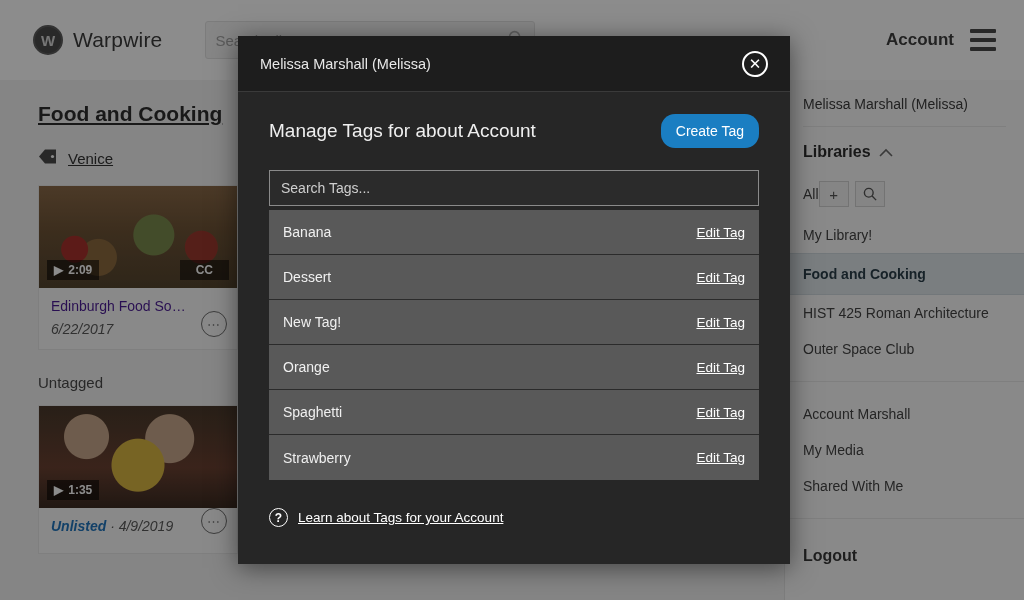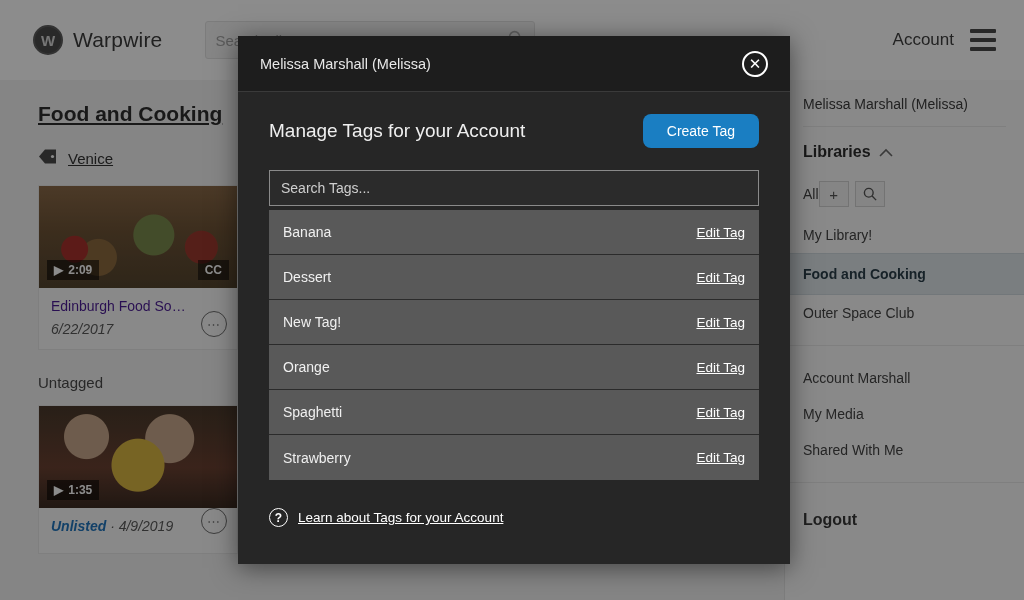--- a/index.html
+++ b/index.html
@@ -39,21 +39,21 @@
     font-size: 15px; color: #9a9a9a; width: 100%;
     font-family: "Liberation Sans", sans-serif;
   }
   .search-wrap input::placeholder { color: #a6a6a6; }
   .search-mag { position: absolute; right: 10px; }
 
   .topbar-right {
     margin-left: auto; margin-right: 28px;
     display: flex; align-items: center; gap: 16px;
   }
-  .account-label { font-size: 17px; color: #3f3f3f; }
+  .account-label { font-size: 17px; color: #3f3f3f; font-weight: bold; }
   .hamburger { width: 26px; display: flex; flex-direction: column; gap: 5px; }
   .hamburger span { display: block; height: 4px; background: #4a4a4a; border-radius: 1px; }
 
   
   .content {
     position: absolute; top: 80px; left: 0; width: 784px; bottom: 0;
     padding: 22px 0 0 38px;
   }
   .page-title {
     font-size: 21px; font-weight: bold; color: #2f2f2f;
@@ -82,21 +82,21 @@
   }
   .dur {
     position: absolute; left: 8px; bottom: 8px;
     background: rgba(0,0,0,.55); color: #fff;
     font-size: 12px; font-weight: bold; padding: 3px 7px;
     display: flex; align-items: center; gap: 5px;
   }
   .cc {
     position: absolute; right: 8px; bottom: 8px;
     background: rgba(0,0,0,.5); color: #fff;
-    font-size: 12px; font-weight: bold; padding: 3px 7px;
+    font-size: 12px; font-weight: bold; padding: 3px 16px;
   }
   .card-body { padding: 10px 12px 12px; position: relative; }
   .card-title { font-size: 14px; color: #4c1d95; margin-bottom: 7px; padding-right: 36px;
     white-space: nowrap; overflow: hidden; text-overflow: ellipsis; }
   .card-meta { font-size: 14px; color: #5a5a5a; font-style: italic; }
   .card-meta .unlisted { color: #2276bd; font-weight: bold; }
   .dots {
     position: absolute; right: 10px; bottom: 12px;
     width: 26px; height: 26px; border-radius: 50%; border: 1.5px solid #6f6f6f;
     display: flex; align-items: center; justify-content: center;
@@ -152,22 +152,22 @@
     display: flex; align-items: center; justify-content: center;
     color: #fff; font-size: 15px; line-height: 1; cursor: pointer;
   }
   .modal-body { flex: 1; padding: 22px 31px 0; display: flex; flex-direction: column; }
   .modal-titlerow {
     display: flex; align-items: center; justify-content: space-between;
     margin-bottom: 22px;
   }
   .modal-title { font-size: 19px; color: #efefef; font-weight: normal; }
   .create-btn {
-    background: #1a7ec2; color: #fff; border: 0; border-radius: 8px;
-    font-size: 14px; padding: 9px 24px; cursor: pointer;
+    background: #1a7ec2; color: #fff; border: 0; border-radius: 14px;
+    font-size: 14px; padding: 9px 15px; cursor: pointer;
     font-family: "Liberation Sans", sans-serif;
   }
   .tag-search {
     width: 100%; height: 36px; background: #2b2b2b;
     border: 1px solid #8a8a8a; color: #ddd; font-size: 14px;
     padding: 0 11px; outline: none;
     font-family: "Liberation Sans", sans-serif;
   }
   .tag-search::placeholder { color: #cfcfcf; }
   .tag-list { margin-top: 4px; border-radius: 25px; }
@@ -329,20 +329,23 @@
           </span>
         </span>
       </div>
       <div class="drawer-row">
         <span>My Library!</span>
       </div>
       <div class="drawer-row active">
         <span>Food and Cooking</span>
       </div>
       <div class="drawer-row">
+        <span>HIST 425 Roman Architecture</span>
+      </div>
+      <div class="drawer-row">
         <span>Outer Space Club</span>
       </div>
       <div class="drawer-div"></div>
       <div class="drawer-row">
         <span>Account Marshall</span>
       </div>
       <div class="drawer-row">
         <span>My Media</span>
       </div>
       <div class="drawer-row">
@@ -356,21 +359,21 @@
   <div class="scrim"></div>
 
   <div class="modal">
     <div class="modal-head">
       <div class="modal-user">Melissa Marshall (Melissa)</div>
       <div class="close-btn">✕</div>
     </div>
 
     <div class="modal-body">
       <div class="modal-titlerow">
-        <div class="modal-title">Manage Tags for your Account</div>
+        <div class="modal-title">Manage Tags for about Account</div>
         <button class="create-btn">Create Tag</button>
       </div>
 
       <input class="tag-search" type="text" placeholder="Search Tags..." style="">
 
       <div class="tag-list">
         <div class="tag-row">
           <span class="tag-row-name">Banana</span>
           <span class="edit-link">Edit Tag</span>
         </div>

